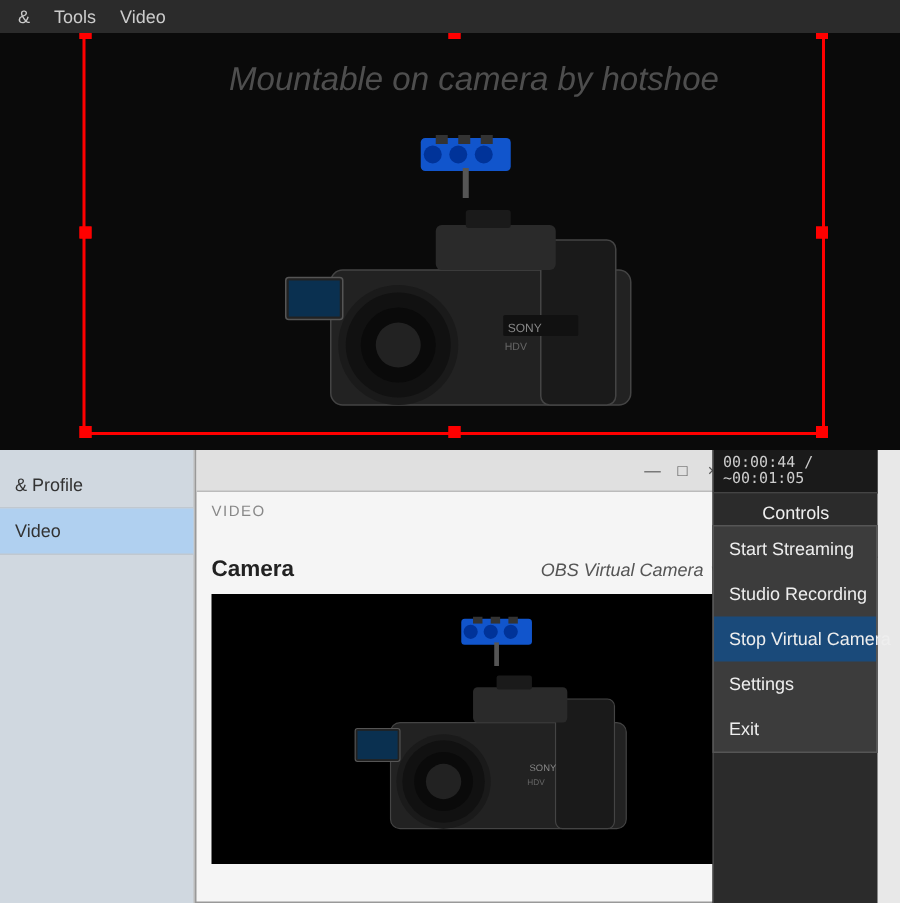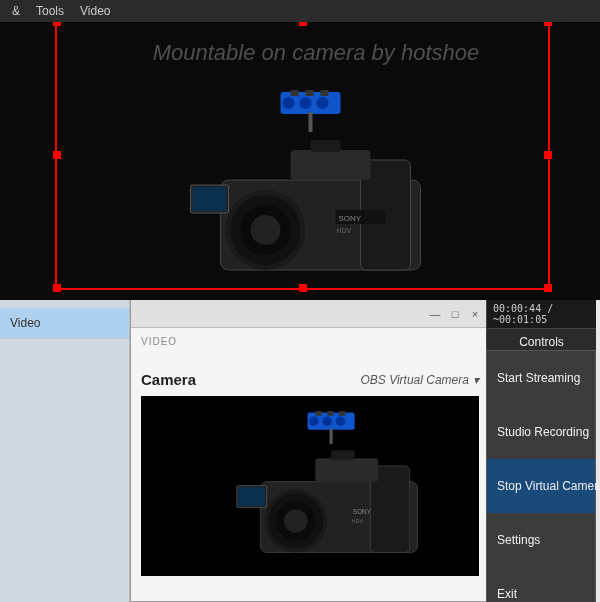--- a/index.html
+++ b/index.html
@@ -191,21 +191,21 @@
       height: 180px;
       background: #000;
       position: relative;
       overflow: hidden;
     }
 
     
     .right-panel {
       position: absolute;
       top: 0;
-      right: 4px;
+      right: 15px;
       width: 110px;
       height: 302px;
       background: #2b2b2b;
       border-left: 1px solid #444;
       display: flex;
       flex-direction: column;
       z-index: 5;
     }
 
     .timer-bar {
@@ -241,21 +241,21 @@
       background: #3c3c3c;
       border: 1px solid #555;
       position: absolute;
       top: 50px;
       right: 0;
       width: 110px;
       z-index: 20;
     }
 
     .context-menu-item {
-      padding: 20px 10px;
+      padding: 8px 10px;
       color: #eee;
       font-size: 12px;
       cursor: pointer;
       white-space: nowrap;
     }
     .context-menu-item.active-item { background: #1a4a7a; }
 
     
     .camera-svg {
       position: absolute;
@@ -328,20 +328,21 @@
       <rect x="175" y="120" width="50" height="14" rx="1" fill="#111"></rect>
       <text x="178" y="131" fill="#888" font-size="8" font-family="Arial">SONY</text>
       <text x="176" y="143" fill="#666" font-size="7" font-family="Arial">HDV</text>
     </svg>
   </div>
 </div>
 
 <div class="bottom-panel">
 
   <div class="sidebar">
+    <div class="sidebar-item">&amp; Profile</div>
     <div class="sidebar-item active">Video</div>
   </div>
 
   <div class="float-window">
     <div class="window-titlebar">
       <span class="window-btn">—</span>
       <span class="window-btn">□</span>
       <span class="window-btn">×</span>
     </div>
     <div class="window-body">

